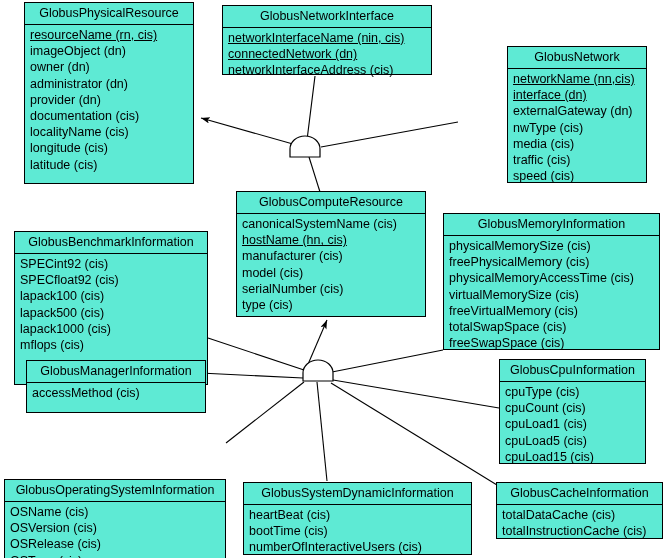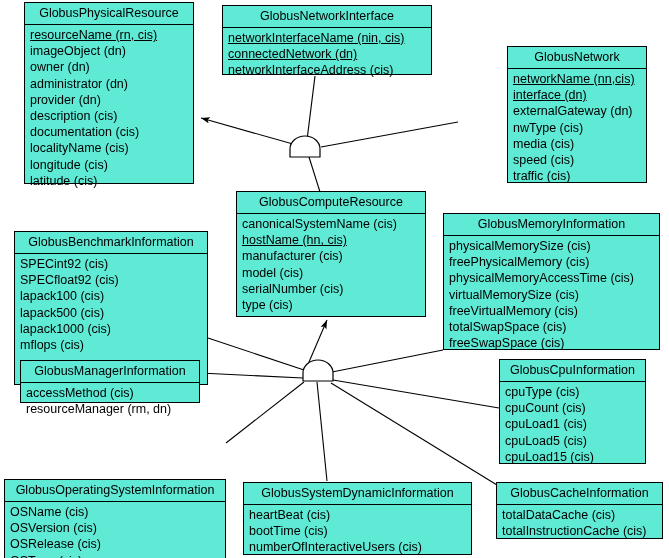--- a/index.html
+++ b/index.html
@@ -85,21 +85,20 @@
 
   <div id="class-layer">
       <div class="uml-class" style="left: 24px; top: 2px; width: 170px; height: 182px;">
         <div class="uml-name">GlobusPhysicalResource</div>
         <div class="uml-attrs">
           <div class="uml-attr key">resourceName (rn, cis)</div>
           <div class="uml-attr">imageObject (dn)</div>
           <div class="uml-attr">owner (dn)</div>
           <div class="uml-attr">administrator (dn)</div>
           <div class="uml-attr">provider (dn)</div>
-          <div class="uml-attr">description (cis)</div>
           <div class="uml-attr">documentation (cis)</div>
           <div class="uml-attr">localityName (cis)</div>
           <div class="uml-attr">longitude (cis)</div>
           <div class="uml-attr">latitude (cis)</div>
         </div>
       </div>
       <div class="uml-class" style="left: 222px; top: 5px; width: 210px; height: 70px;">
         <div class="uml-name">GlobusNetworkInterface</div>
         <div class="uml-attrs">
           <div class="uml-attr key">networkInterfaceName (nin, cis)</div>
@@ -108,22 +107,22 @@
         </div>
       </div>
       <div class="uml-class" style="left: 459px; top: 46px; width: 140px; height: 137px; margin-left: 48px;">
         <div class="uml-name">GlobusNetwork</div>
         <div class="uml-attrs">
           <div class="uml-attr key">networkName (nn,cis)</div>
           <div class="uml-attr key">interface (dn)</div>
           <div class="uml-attr">externalGateway (dn)</div>
           <div class="uml-attr">nwType (cis)</div>
           <div class="uml-attr">media (cis)</div>
+          <div class="uml-attr">traffic (cis)</div>
           <div class="uml-attr">speed (cis)</div>
-          <div class="uml-attr">traffic (cis)</div>
         </div>
       </div>
       <div class="uml-class" style="left: 236px; top: 191px; width: 190px; height: 126px;">
         <div class="uml-name">GlobusComputeResource</div>
         <div class="uml-attrs">
           <div class="uml-attr">canonicalSystemName (cis)</div>
           <div class="uml-attr key">hostName (hn, cis)</div>
           <div class="uml-attr">manufacturer (cis)</div>
           <div class="uml-attr">model (cis)</div>
           <div class="uml-attr">serialNumber (cis)</div>
@@ -146,25 +145,24 @@
         <div class="uml-attrs">
           <div class="uml-attr">physicalMemorySize (cis)</div>
           <div class="uml-attr">freePhysicalMemory (cis)</div>
           <div class="uml-attr">physicalMemoryAccessTime (cis)</div>
           <div class="uml-attr">virtualMemorySize (cis)</div>
           <div class="uml-attr">freeVirtualMemory (cis)</div>
           <div class="uml-attr">totalSwapSpace (cis)</div>
           <div class="uml-attr">freeSwapSpace (cis)</div>
         </div>
       </div>
-      <div class="uml-class" style="left: 20px; top: 360px; width: 180px; height: 43px;">
+      <div class="uml-class" style="left: 26px; top: 360px; width: 180px; height: 53px;">
         <div class="uml-name">GlobusManagerInformation</div>
         <div class="uml-attrs">
           <div class="uml-attr">accessMethod (cis)</div>
-          <div class="uml-attr">resourceManager (rm, dn)</div>
         </div>
       </div>
       <div class="uml-class" style="left: 499px; top: 359px; width: 147px; height: 105px;">
         <div class="uml-name">GlobusCpuInformation</div>
         <div class="uml-attrs">
           <div class="uml-attr">cpuType (cis)</div>
           <div class="uml-attr">cpuCount (cis)</div>
           <div class="uml-attr">cpuLoad1 (cis)</div>
           <div class="uml-attr">cpuLoad5 (cis)</div>
           <div class="uml-attr">cpuLoad15 (cis)</div>

